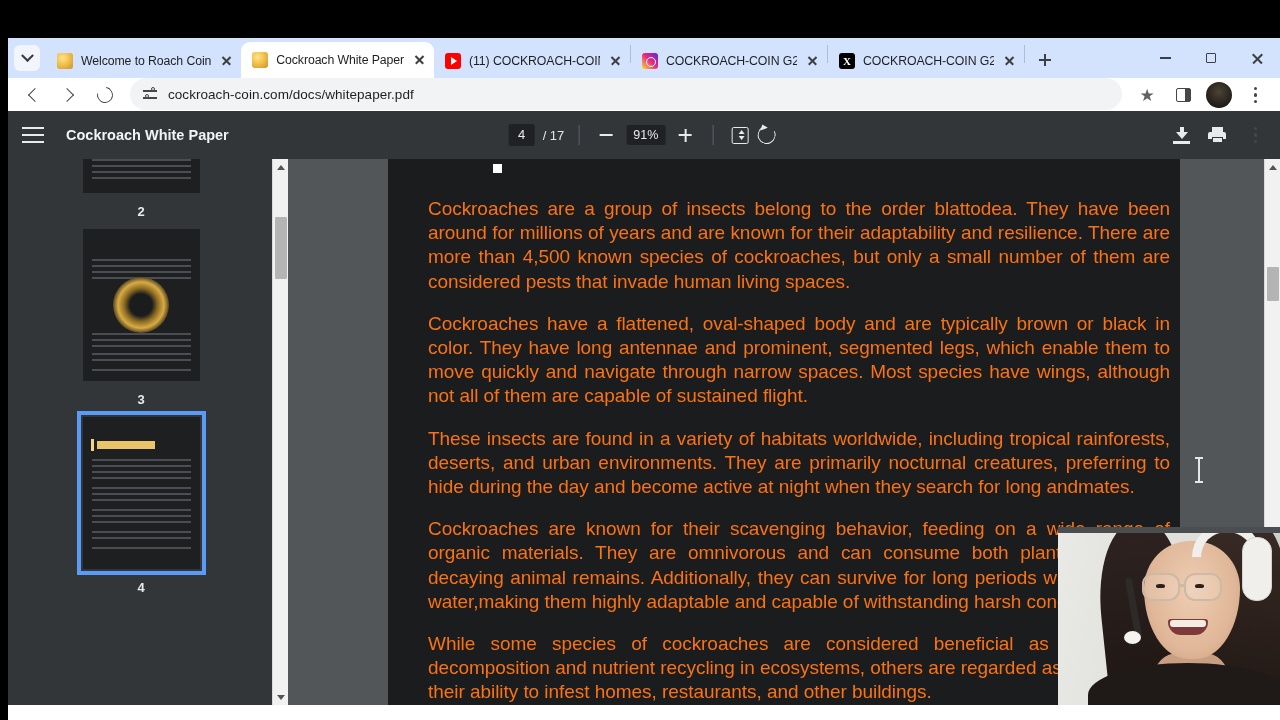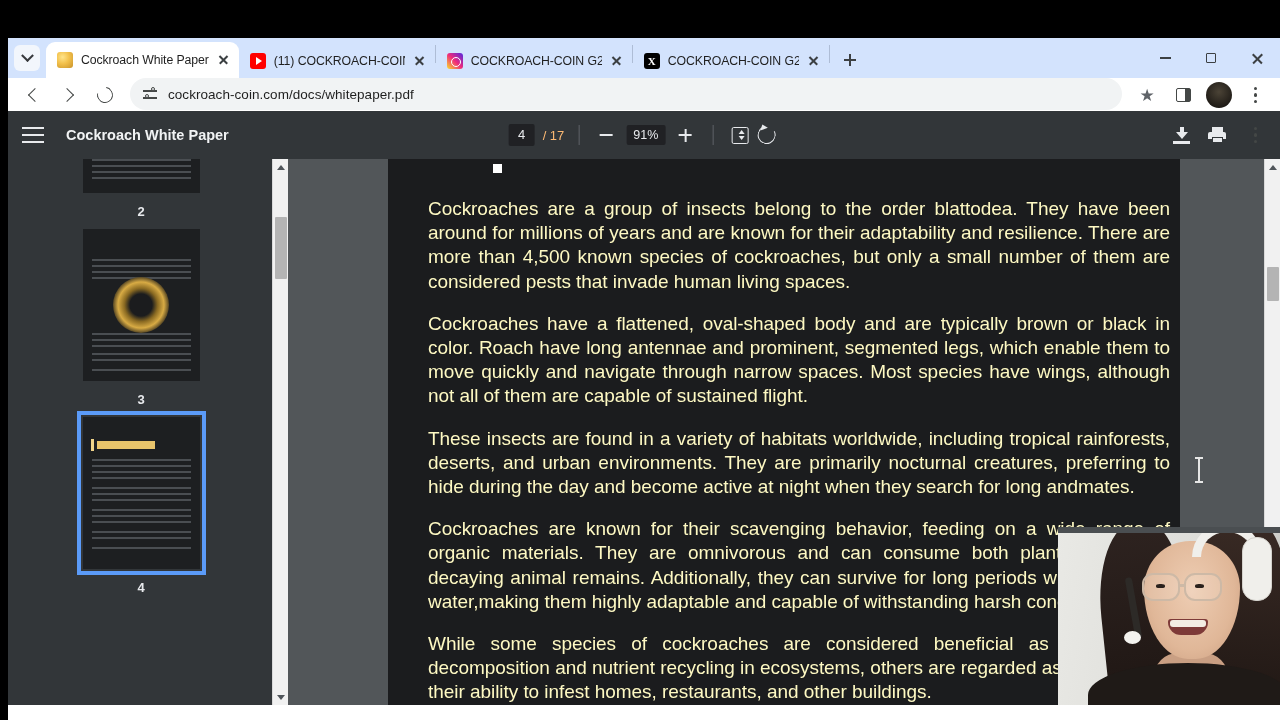--- a/index.html
+++ b/index.html
@@ -158,21 +158,21 @@
   .hamburger i:nth-child(2) { top: 7px; }
   .hamburger i:nth-child(3) { top: 14px; }
   .doctitle { margin-left: 22px; font-size: 14.5px; font-weight: bold; color: #f1f3f4; }
   .pdfcenter { margin-left: auto; margin-right: auto; display: flex; align-items: center; gap: 0px;
                position: absolute; left: 50%; transform: translateX(-50%); }
   .pagebox {
     width: 26px; height: 22px; background: #202124; border-radius: 2px;
     color: #e8eaed; font-size: 13px; text-align: center; line-height: 22px;
     border: none; outline: none; font-family: "Liberation Sans", sans-serif;
   }
-  .pagetotal { font-size: 13px; color: #fdba74; margin-left: 8px; }
+  .pagetotal { font-size: 13px; color: #e5e5e5; margin-left: 8px; }
   .vsep { width: 1px; height: 20px; background: #5f6368; margin: 0 14px; }
   .zbtn { width: 26px; height: 26px; position: relative; display: flex; align-items: center; justify-content: center; }
   .minus { width: 13px; height: 1.8px; background: #e8eaed; }
   .plus-h { width: 13px; height: 1.8px; background: #e8eaed; position: absolute; }
   .plus-v { width: 1.8px; height: 13px; background: #e8eaed; position: absolute; }
   .zoomval {
     background: #202124; border-radius: 2px; color: #e8eaed; font-size: 12.5px;
     padding: 3px 7px; margin: 0 7px;
   }
   .fitbtn { width: 17px; height: 17px; border: 1.6px solid #e8eaed; border-radius: 2px; position: relative; }
@@ -244,21 +244,21 @@
 
   
   .pagearea { position: relative; flex: 1 1 auto; background: #525659; overflow: hidden; }
   .pdfpage {
     position: absolute; left: 100px; top: 0; width: 792px; height: 100%;
     background: #1b1c1e; color: #f3f3f3;
     padding: 38px 10px 0 40px;
   }
   .pdfpage p {
     font-size: 19px; line-height: 24.2px; text-align: justify; margin-bottom: 18px;
-    letter-spacing: -0.05px; color: #fef9c3;
+    letter-spacing: -0.05px; color: #f97316;
     font-family: "Liberation Sans", sans-serif;
   }
   .sel-marker { position: absolute; left: 105px; top: 5px; width: 9px; height: 9px; background: #fff; }
   .text-caret { position: absolute; left: 910px; top: 298px; width: 2px; height: 26px; background: #e6e6e6; }
   .text-caret::before, .text-caret::after {
     content: ""; position: absolute; left: -3px; width: 8px; height: 2px; background: #e6e6e6;
   }
   .text-caret::before { top: 0; }
   .text-caret::after  { bottom: 0; }
 
@@ -329,20 +329,25 @@
   <div id="browser">
 
     <div class="tabstrip">
       <div class="tabstrip-left">
         <div class="chev-btn">
           <span class="chev-down"></span>
         </div>
       </div>
 
       <div class="tabs">
+        <div class="tab inactive">
+          <span class="favicon fav-coin"></span>
+          <span class="title">Welcome to Roach Coin</span>
+          <span class="closex"></span>
+        </div>
 
         <div class="tab active">
           <span class="favicon fav-coin"></span>
           <span class="title">Cockroach White Paper</span>
           <span class="closex"></span>
         </div>
 
         <div class="tab inactive">
           <span class="favicon fav-yt"></span>
           <span class="title">(11) COCKROACH-COIN</span>
@@ -541,21 +546,21 @@
           <div class="sb-arrow bottom">
               <span class="tri-dn"></span>
             </div>
         </div>
       </div>
 
       <div class="pagearea">
         <div class="pdfpage">
           <div class="sel-marker"></div>
           <p>Cockroaches are a group of insects belong to the order blattodea. They have been around for millions of years and are known for their adaptability and resilience. There are more than 4,500 known species of cockroaches, but only a small number of them are considered pests that invade human living spaces.</p>
-          <p>Cockroaches have a flattened, oval-shaped body and are typically brown or black in color. Roach have long antennae and prominent, segmented legs, which enable them to move quickly and navigate through narrow spaces. Most species have wings, although not all of them are capable of sustained flight.</p>
+          <p>Cockroaches have a flattened, oval-shaped body and are typically brown or black in color. They have long antennae and prominent, segmented legs, which enable them to move quickly and navigate through narrow spaces. Most species have wings, although not all of them are capable of sustained flight.</p>
           <p>These insects are found in a variety of habitats worldwide, including tropical rainforests, deserts, and urban environments. They are primarily nocturnal creatures, preferring to hide during the day and become active at night when they search for long andmates.</p>
           <p>Cockroaches are known for their scavenging behavior, feeding on a wide range of organic materials. They are omnivorous and can consume both plant matter and decaying animal remains. Additionally, they can survive for long periods without food or water,making them highly adaptable and capable of withstanding harsh conditions.</p>
           <p>While some species of cockroaches are considered beneficial as they aid in decomposition and nutrient recycling in ecosystems, others are regarded as pests due to their ability to infest homes, restaurants, and other buildings.</p>
         </div>
         <div class="text-caret"></div>
 
         <div class="sb-v right">
           <div class="sb-arrow">
               <span class="tri-up"></span>
             </div>

